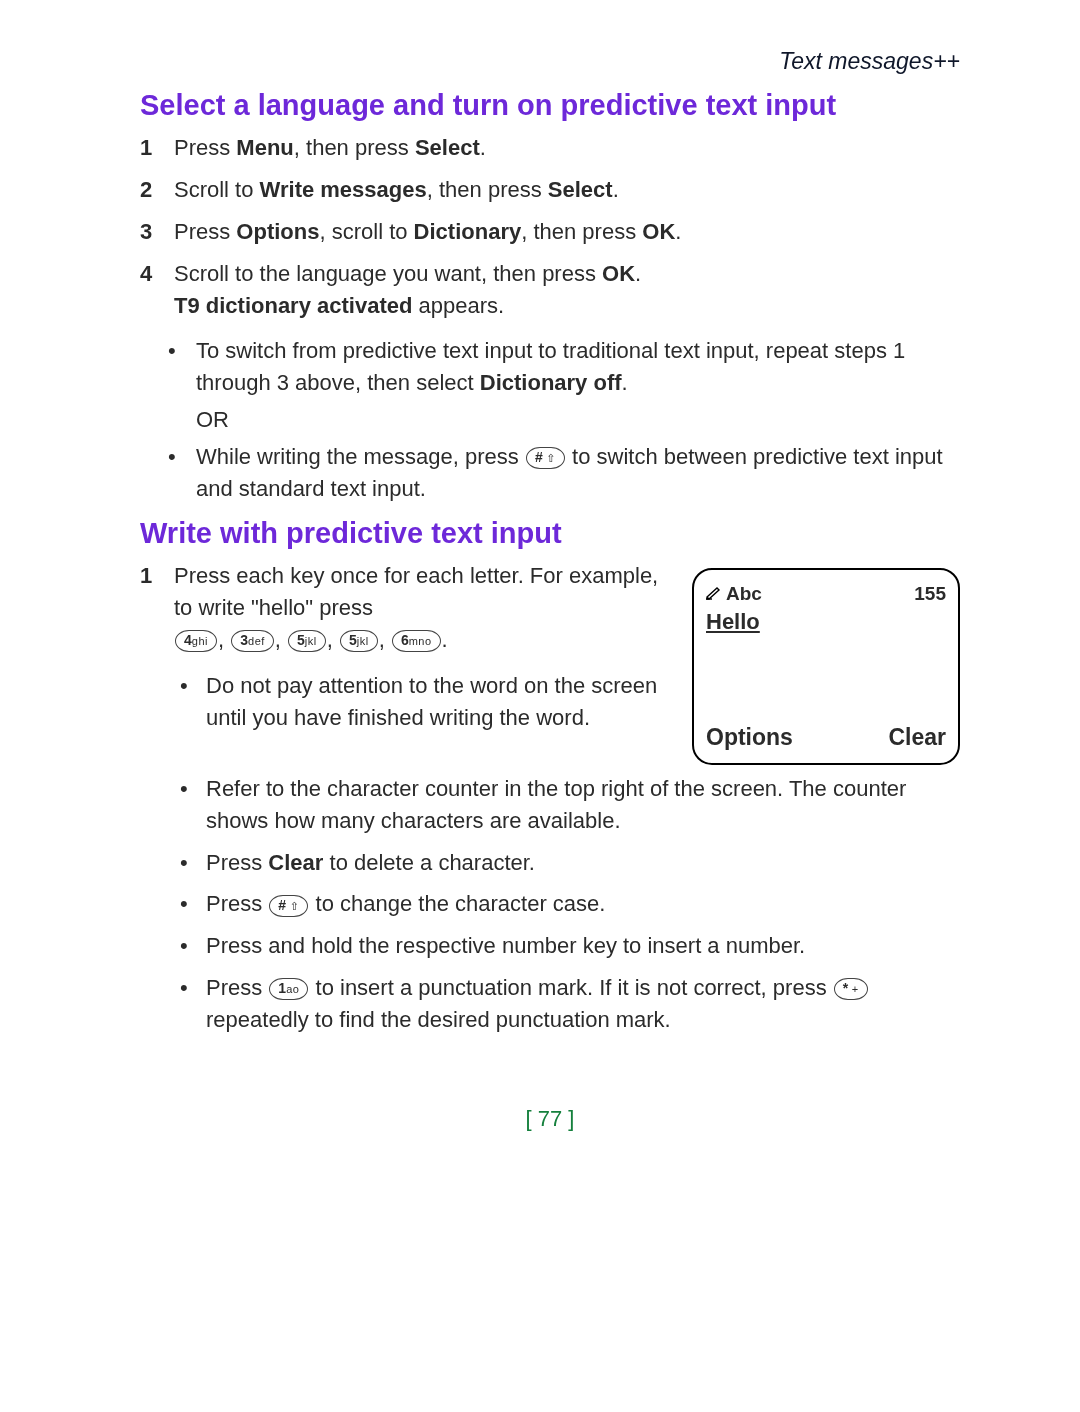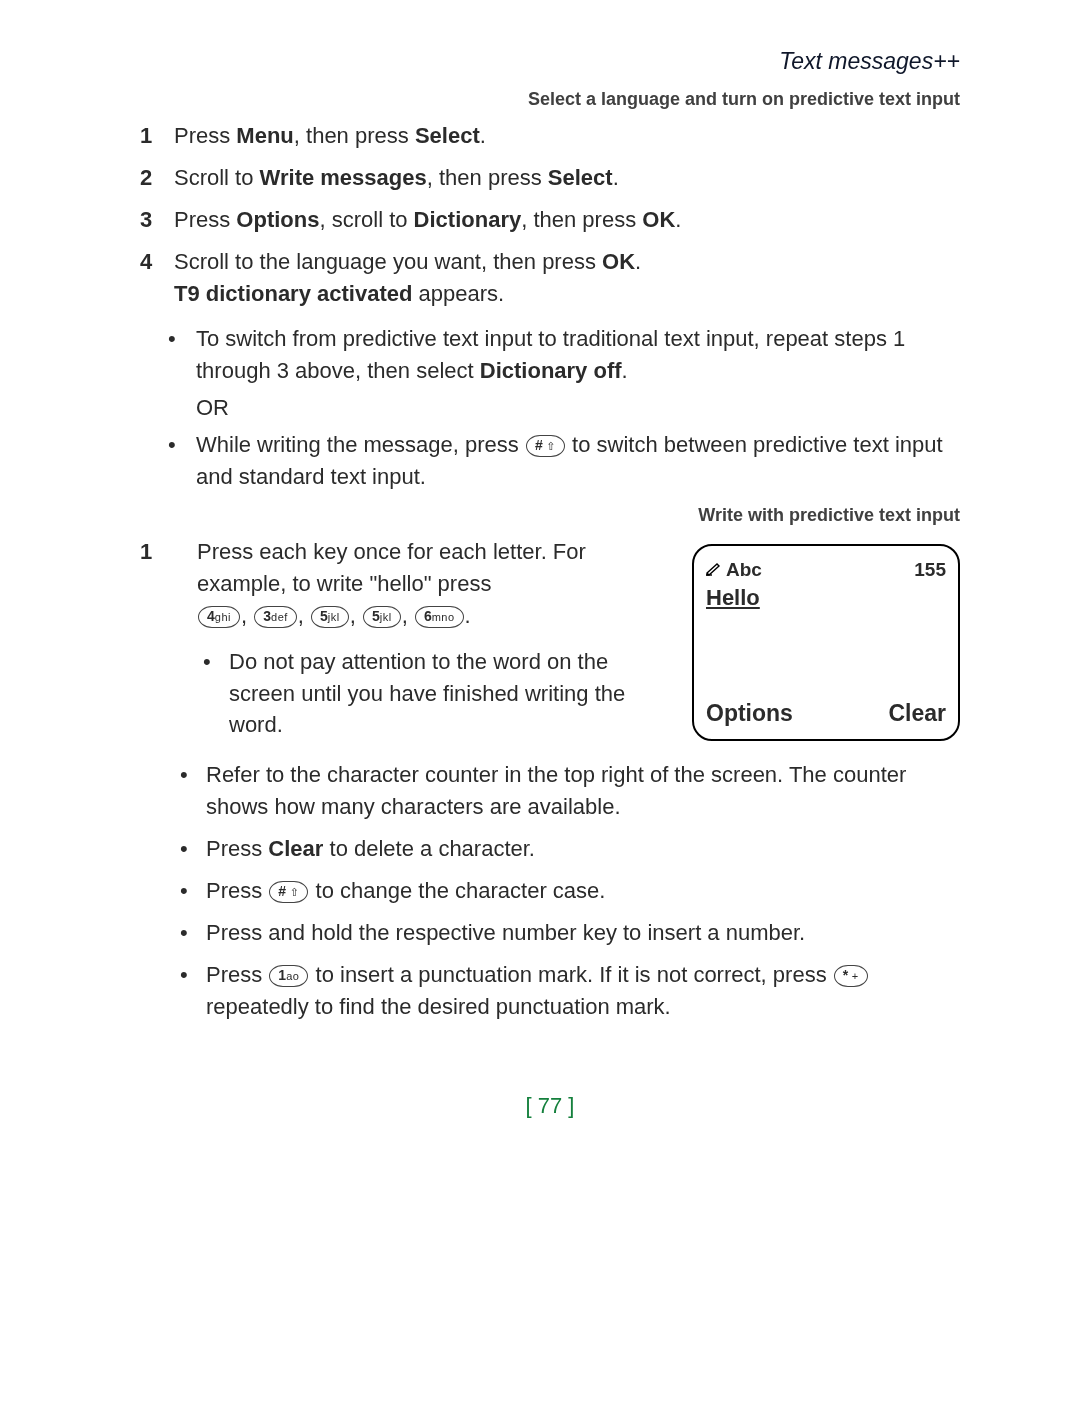--- a/index.html
+++ b/index.html
@@ -15,25 +15,24 @@
     box-sizing: border-box;
   }
   .header-right {
     text-align: right;
     font-style: italic;
     color: #0f172a;
     font-size: 23px;
     margin-bottom: 14px;
   }
   h2.section {
-    color: #404040;
-    font-size: 18px;
+    color: #6d28d9;
+    font-size: 29px;
     font-weight: 700;
     margin: 12px 0 10px 0;
-    text-align: right;
   }
   .num-list {
     list-style: none;
     padding: 0;
     margin: 0 0 14px 0;
   }
   .num-list > li {
     display: flex;
     font-size: 22px;
     line-height: 1.45;
@@ -100,21 +99,21 @@
     background: #fff;
     white-space: nowrap;
   }
   .keybtn .kn { font-weight: 700; }
   .keybtn .kl { font-size: 11px; letter-spacing: 0.5px; }
   .write-row {
     display: flex;
     gap: 18px;
     align-items: flex-start;
   }
-  .write-text { flex: 1; margin-left: 23px; }
+  .write-text { flex: 1; }
   .phone-screen {
     width: 268px;
     border: 2.2px solid #000;
     border-radius: 20px;
     padding: 10px 12px 8px 12px;
     box-sizing: border-box;
     margin-top: 8px;
     font-family: Arial, sans-serif;
   }
   .phone-top {

